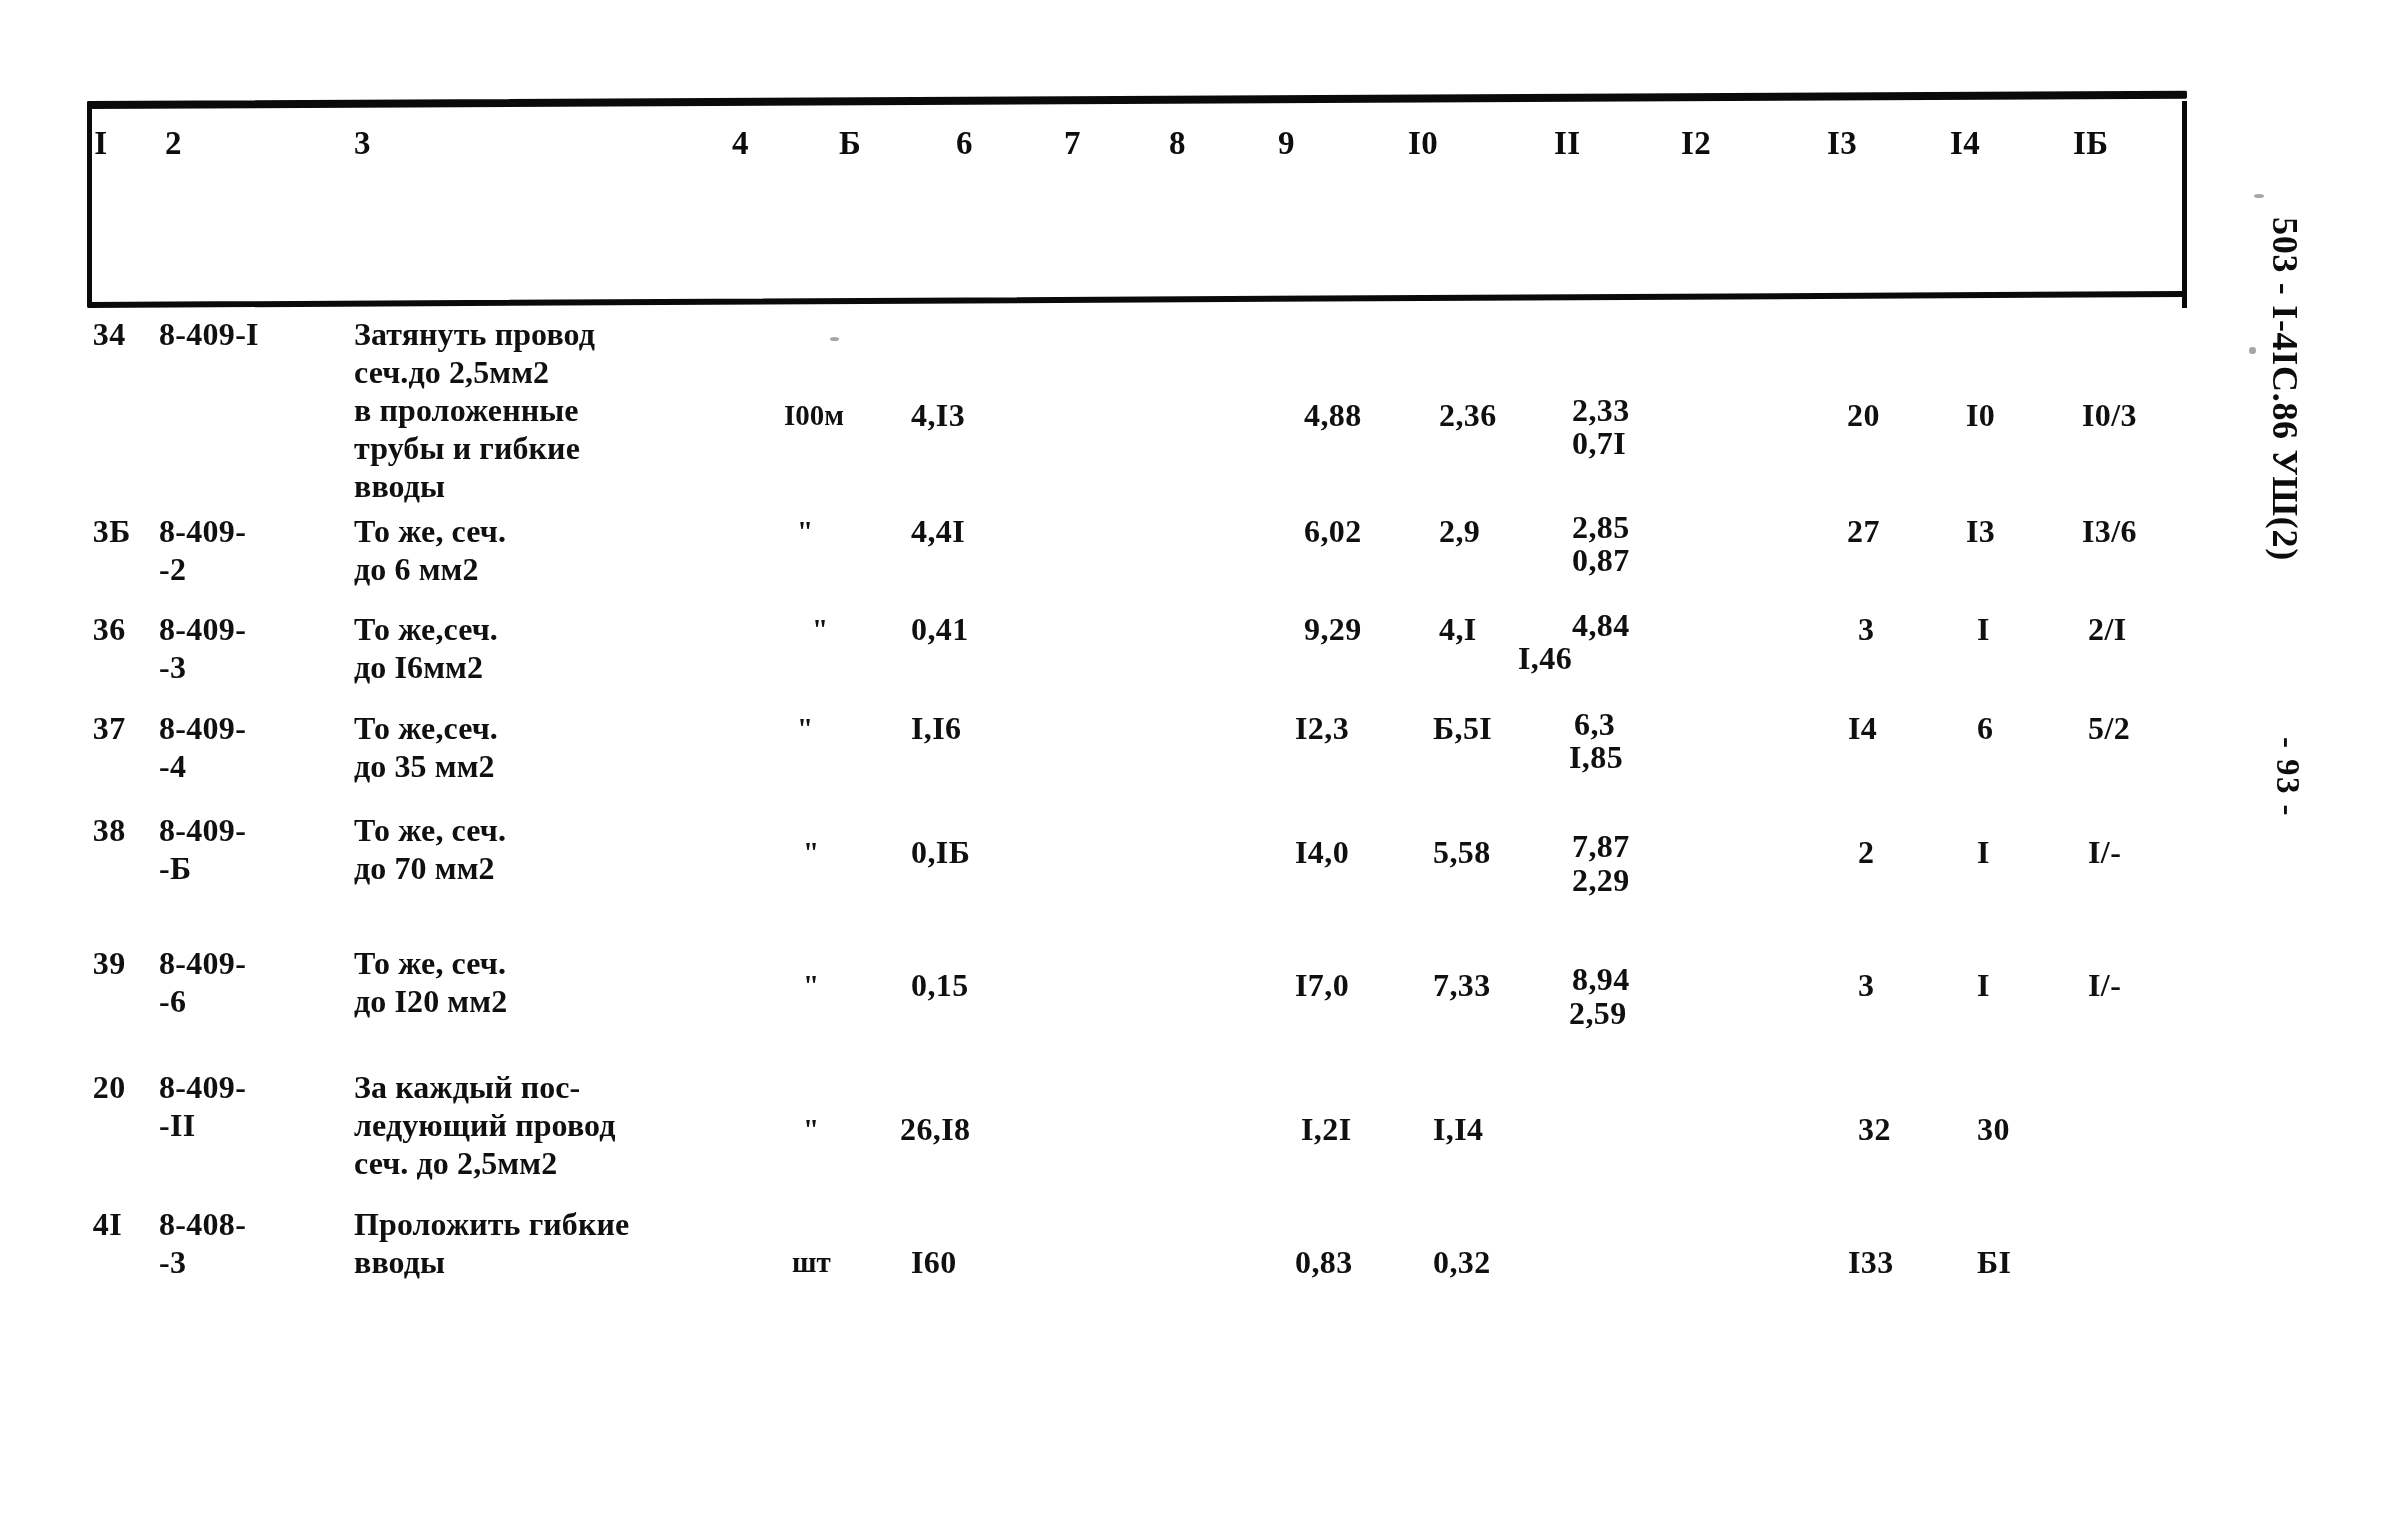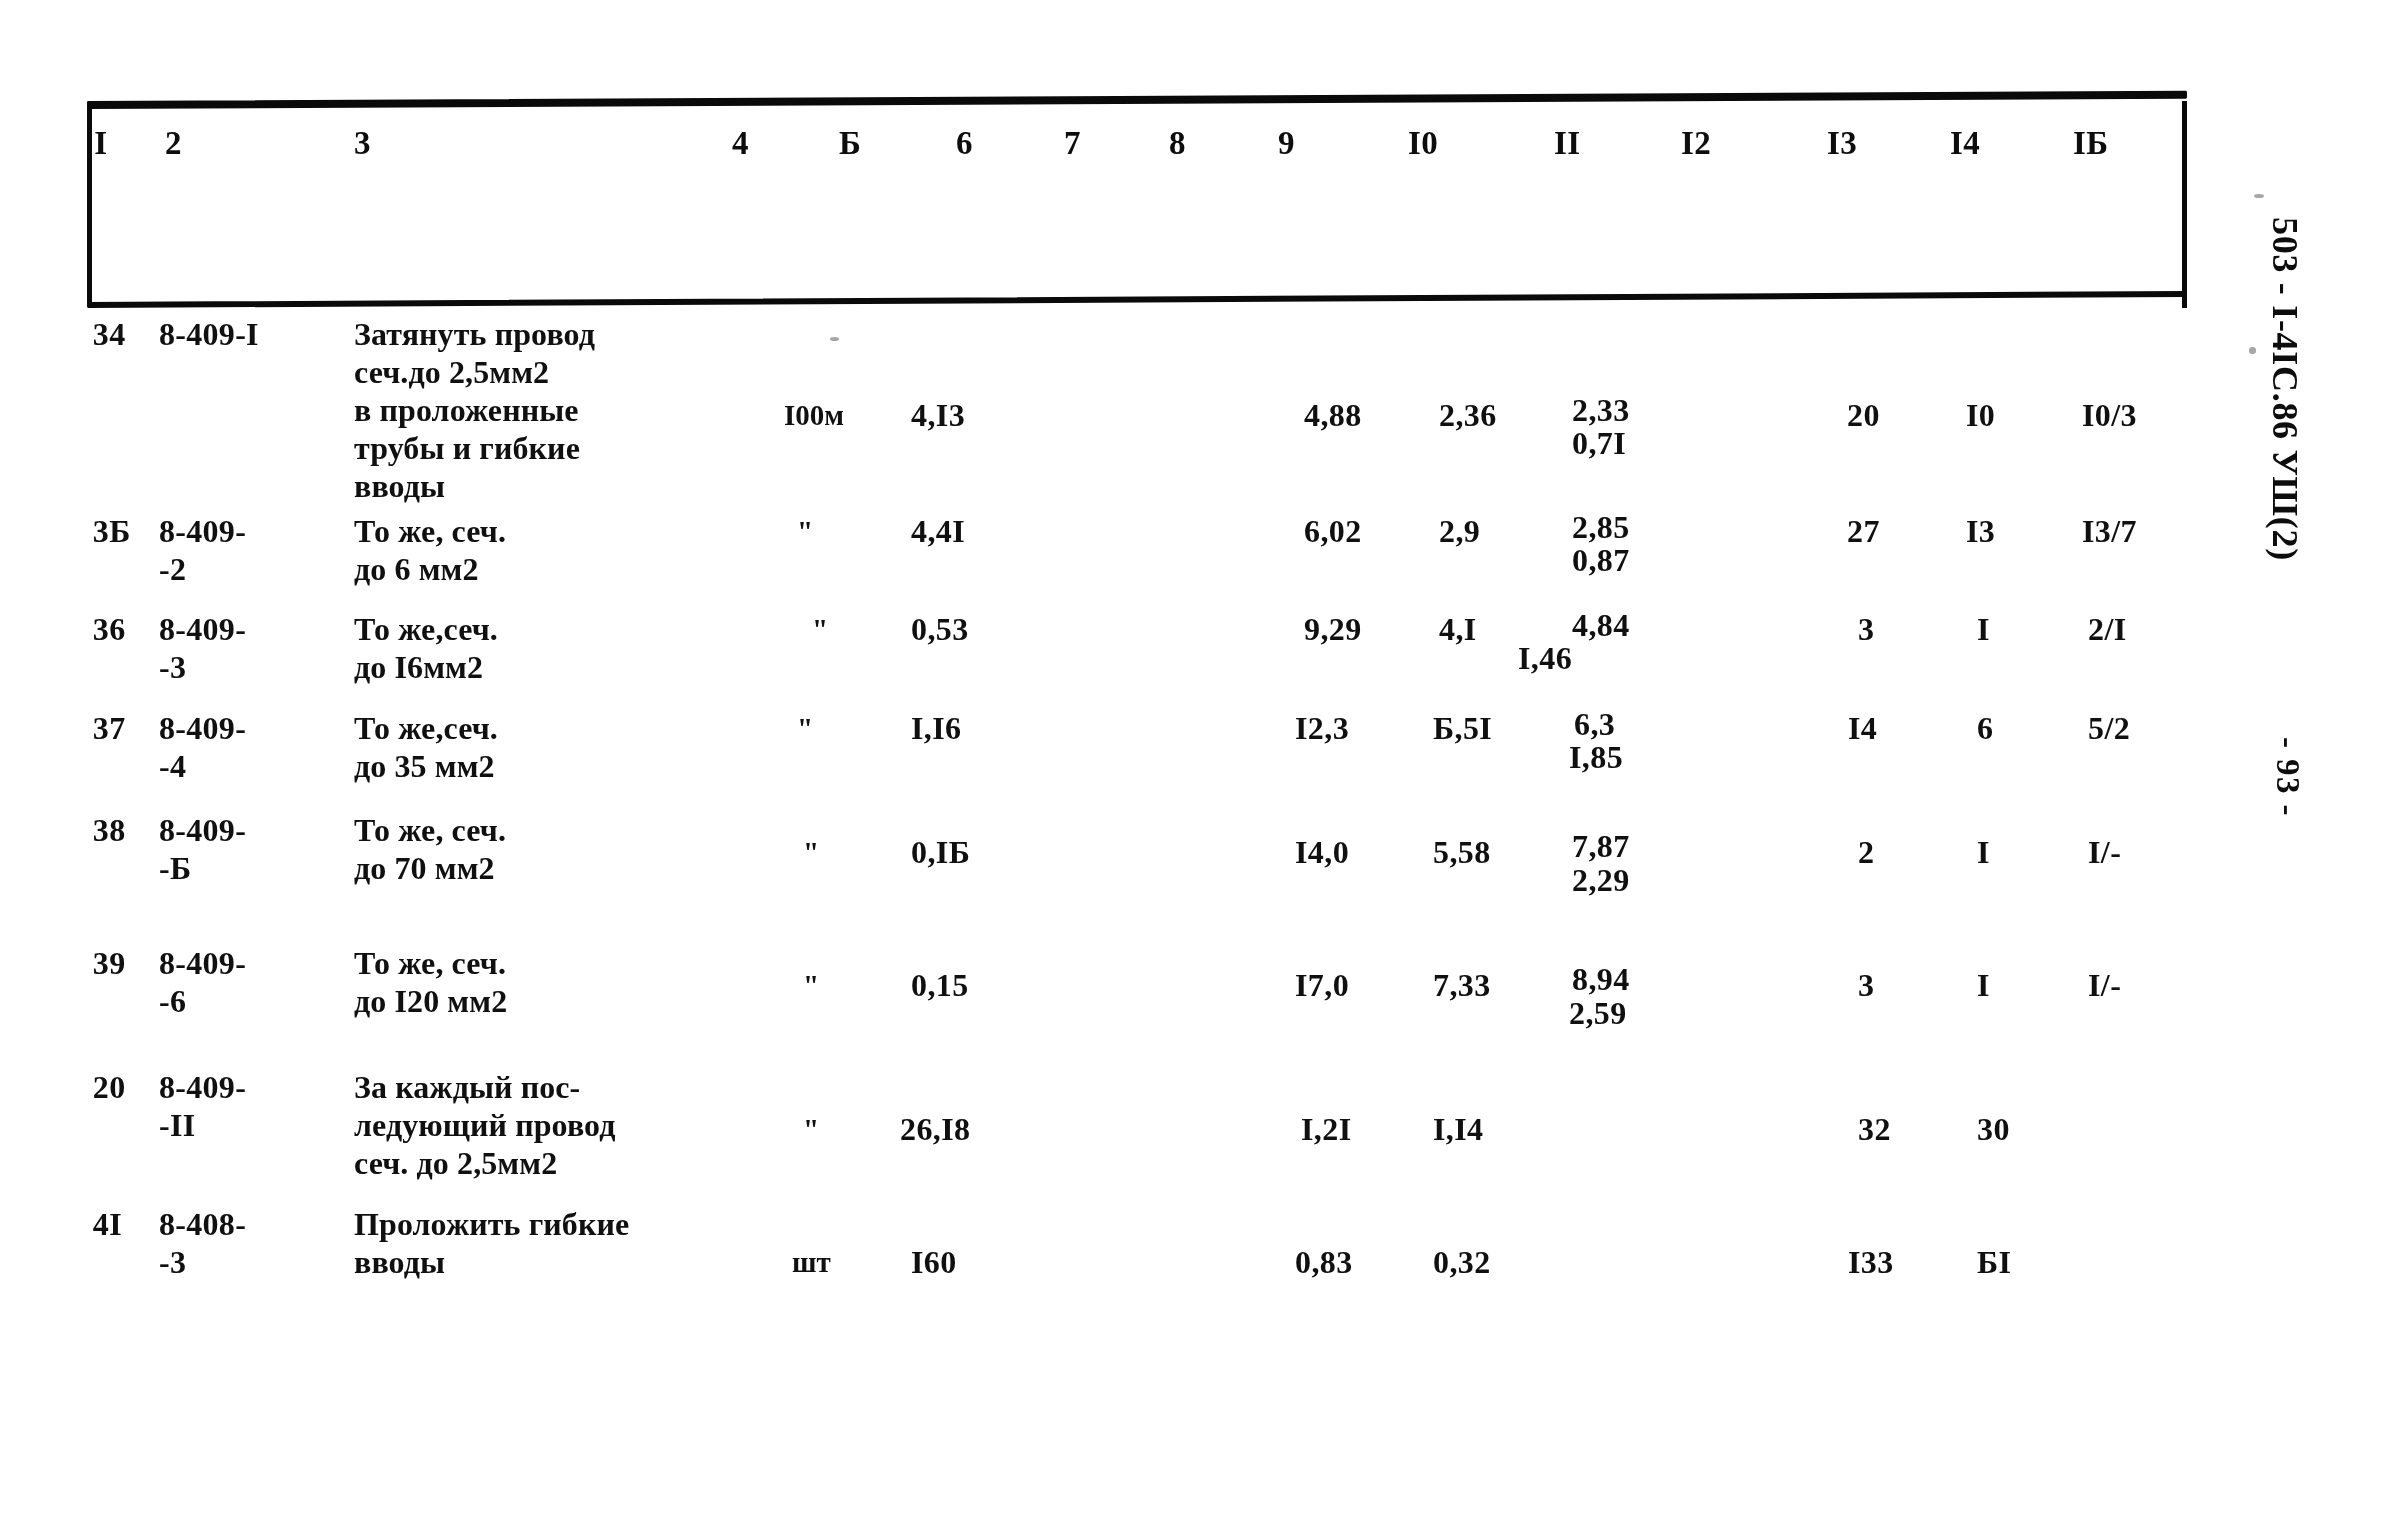--- a/index.html
+++ b/index.html
@@ -231,31 +231,31 @@
         <div class="cell desc" style="left:267px; top:0px">То же, сеч.
 до 6 мм2</div>
         <div class="cell unit ditto" style="left:710px;top:0px">"</div>
         <div class="cell num" style="left:824px;top:0px">4,4I</div>
         <div class="cell num" style="left:1217px;top:0px">6,02</div>
         <div class="cell num" style="left:1352px;top:0px">2,9</div>
         <div class="cell num stacked" style="left:1485px;top:-2.9px">2,85</div>
         <div class="cell num stacked" style="left:1485px;top:30px">0,87</div>
         <div class="cell num" style="left:1760px;top:0px">27</div>
         <div class="cell num" style="left:1879px;top:0px">I3</div>
-        <div class="cell num" style="left:1995px;top:0px">I3/7</div>
+        <div class="cell num" style="left:1995px;top:0px">I3/6</div>
       </div>
 
       <div class="row" style="top:295px">
         <div class="cell num" style="left:5.8px;   top:0px">36</div>
         <div class="cell code" style="left:72px; top:0px">8-409-
 -3</div>
         <div class="cell desc" style="left:267px; top:0px">То же,сеч.
 до I6мм2</div>
         <div class="cell unit ditto" style="left:725px;top:0px">"</div>
-        <div class="cell num" style="left:824px;top:0px">0,53</div>
+        <div class="cell num" style="left:824px;top:0px">0,41</div>
         <div class="cell num" style="left:1217px;top:0px">9,29</div>
         <div class="cell num" style="left:1352px;top:0px">4,I</div>
         <div class="cell num stacked" style="left:1485px;top:-2.9px">4,84</div>
         <div class="cell num stacked" style="left:1431px;top:30px">I,46</div>
         <div class="cell num" style="left:1771px;top:0px">3</div>
         <div class="cell num" style="left:1890px;top:0px">I</div>
         <div class="cell num" style="left:2001px;top:0px">2/I</div>
       </div>
 
       <div class="row" style="top:394px">

